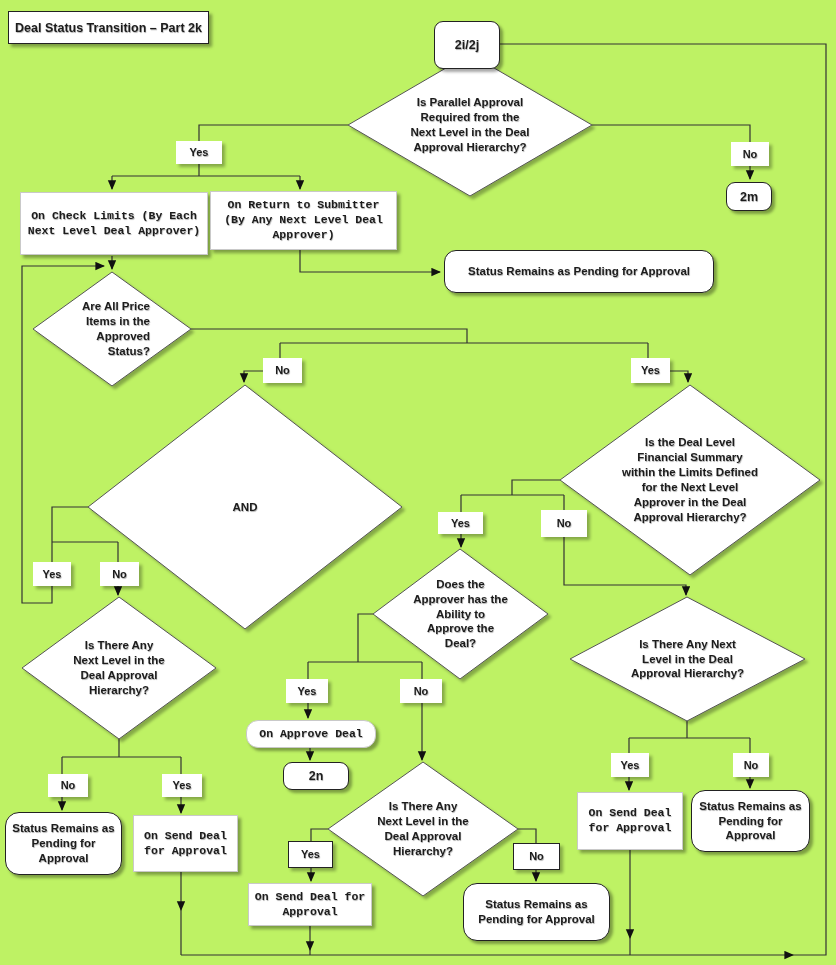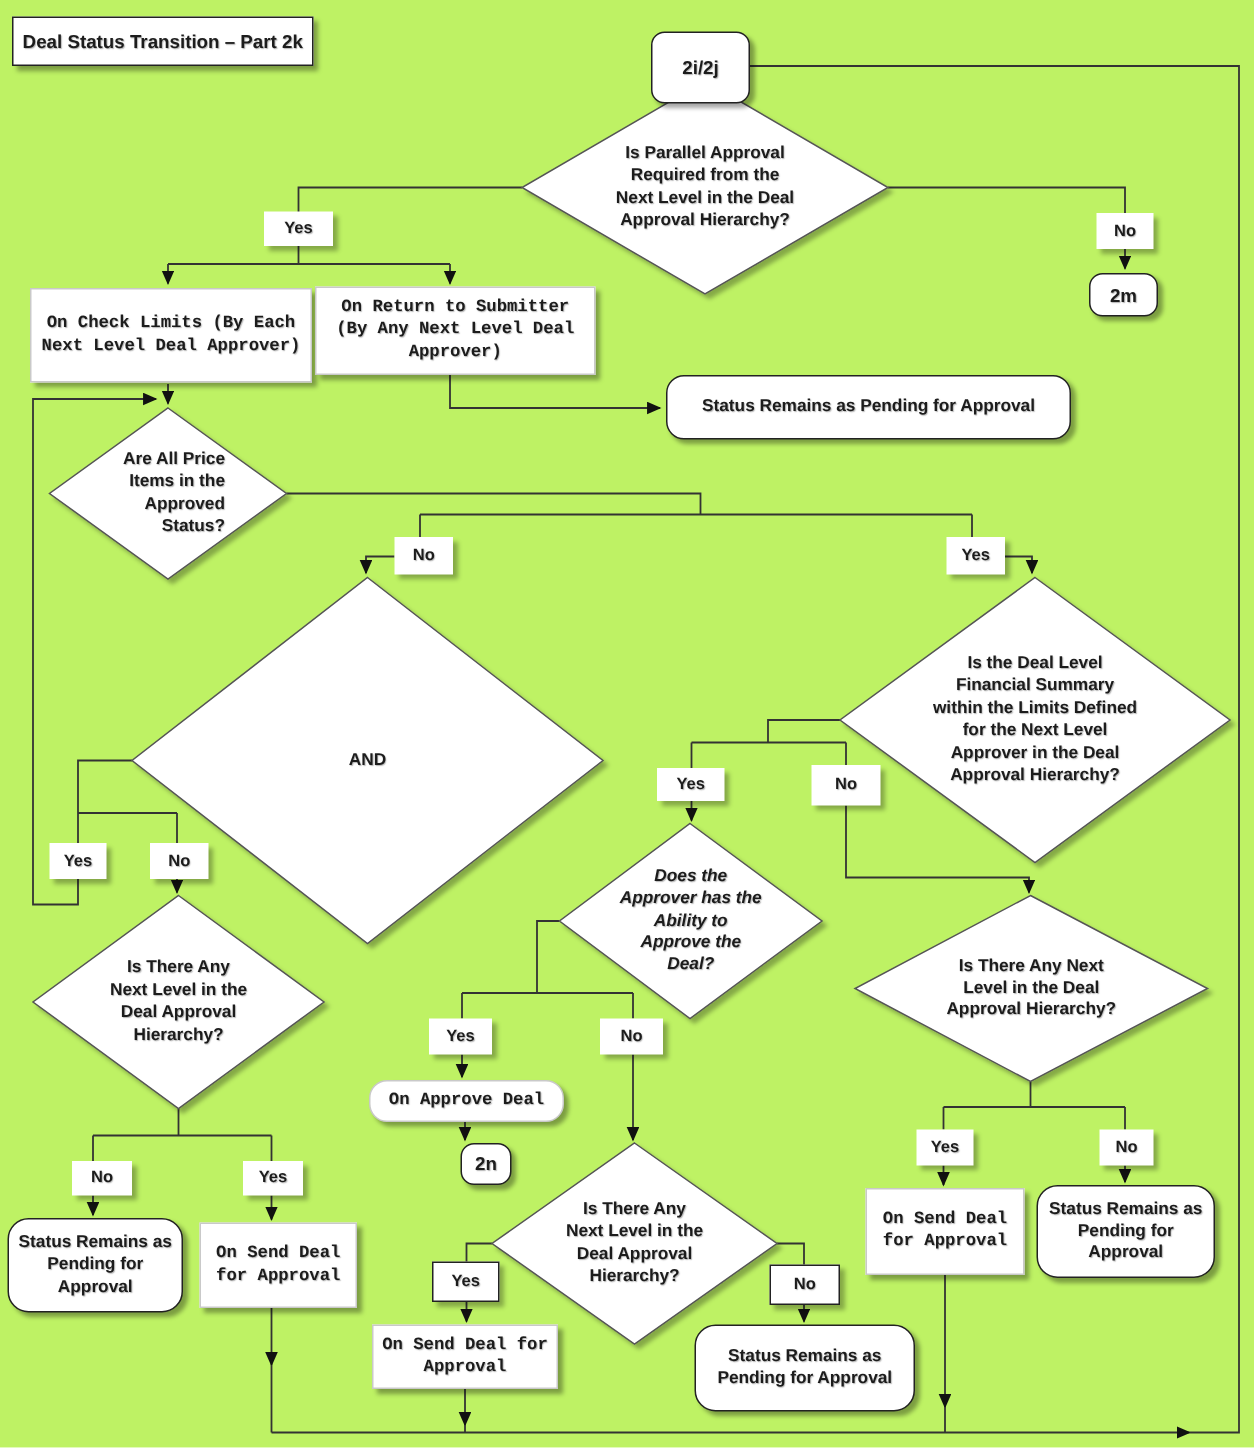--- a/index.html
+++ b/index.html
@@ -133,36 +133,36 @@
       <polygon points="423,762 518,829 423,896 328,829"></polygon>
       <polygon points="690,385 820,480 690,575 560,480"></polygon>
       <polygon points="687,597 805,659 687,721 570,659"></polygon>
     </g>
   </svg>
 
   <div class="titlebox soft" style="left:8px;top:11px;width:201px;height:33px;">Deal Status Transition – Part 2k</div>
 
   <div class="node term small soft" style="left:434px;top:21px;width:66px;height:48px;text-align:center;">2i/2j</div>
   <div class="node term small soft" style="left:726px;top:182px;width:46px;height:29px;">2m</div>
-  <div class="node term small soft" style="left:283px;top:762px;width:34px;height:28px;margin-left:24px;">2n</div>
+  <div class="node term small soft" style="left:283px;top:762px;width:66px;height:28px;">2n</div>
 
   <div class="dtext soft" style="left:348px;top:54px;width:244px;height:142px;justify-content:center;">
     <span style="width:126px;">Is Parallel Approval Required from the Next Level in the Deal Approval Hierarchy?</span>
   </div>
   <div class="dtext soft" style="left:33px;top:272px;width:158px;height:114px;">
     <span style="width:76px;text-align:right;">Are All Price Items in the Approved Status?</span>
   </div>
   <div class="dtext soft" style="left:88px;top:385px;width:314px;height:244px;">
     <span style="width:160px;">AND</span>
   </div>
   <div class="dtext soft" style="left:22px;top:597px;width:194px;height:142px;">
     <span style="width:92px;">Is There Any Next Level in the Deal Approval Hierarchy?</span>
   </div>
   <div class="dtext soft" style="left:373px;top:549px;width:175px;height:130px;">
-    <span style="width:96px;font-style:italic;">Does the Approver has the Ability to Approve the Deal?</span>
+    <span style="width:96px;">Does the Approver has the Ability to Approve the Deal?</span>
   </div>
   <div class="dtext soft" style="left:328px;top:762px;width:190px;height:134px;">
     <span style="width:92px;">Is There Any Next Level in the Deal Approval Hierarchy?</span>
   </div>
   <div class="dtext soft" style="left:560px;top:385px;width:260px;height:190px;">
     <span style="width:140px;">Is the Deal Level Financial Summary within the Limits Defined for the Next Level Approver in the Deal Approval Hierarchy?</span>
   </div>
   <div class="dtext soft" style="left:570px;top:597px;width:235px;height:124px;">
     <span style="width:126px;">Is There Any Next Level in the Deal Approval Hierarchy?</span>
   </div>

